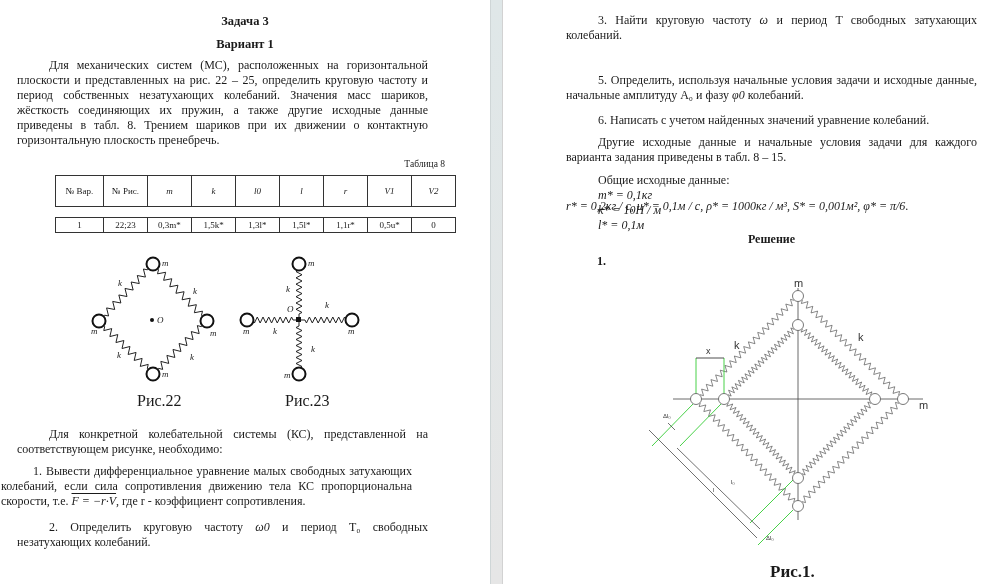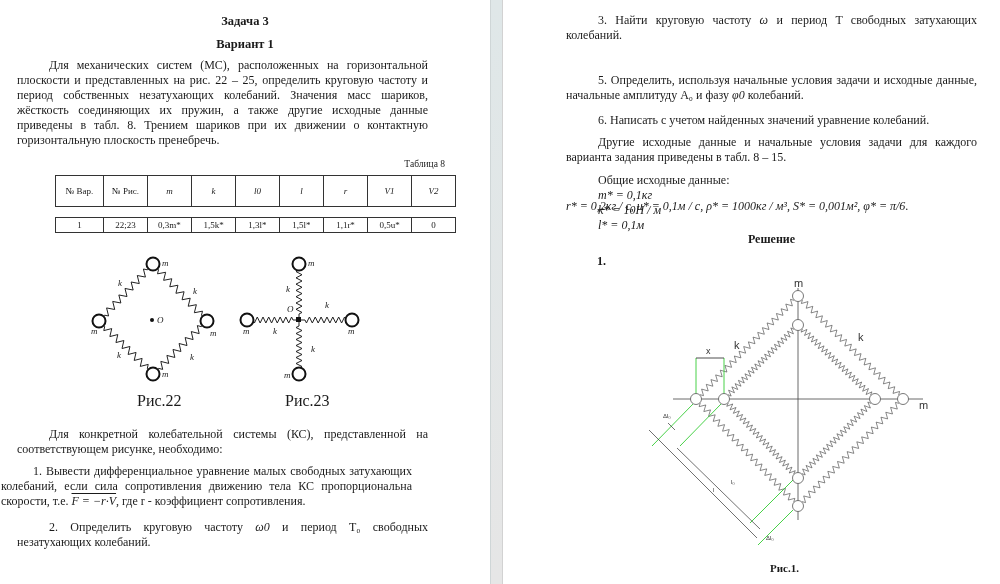--- a/index.html
+++ b/index.html
@@ -213,14 +213,14 @@
     <circle cx="222" cy="129" r="5.5" fill="#fff" stroke="#555" stroke-width="0.8"></circle>
     <circle cx="250" cy="129" r="5.5" fill="#fff" stroke="#555" stroke-width="0.8"></circle>
     <circle cx="145" cy="208" r="5.5" fill="#fff" stroke="#555" stroke-width="0.8"></circle>
     <circle cx="145" cy="236" r="5.5" fill="#fff" stroke="#555" stroke-width="0.8"></circle>
 
     <text class="cad" x="141" y="17">m</text>
     <text class="cad" x="266" y="139">m</text>
     <text class="cad" x="81" y="79">k</text>
     <text class="cad" x="205" y="71">k</text>
   </svg>
-  <div class="figcap" style="left:267px; top:562px; font-weight:bold; font-size:11px;">Рис.1.</div>
+  <div class="figcap" style="left:267px; top:562px; font-weight:bold; font-size:17px;">Рис.1.</div>
 </div>
 
 </body></html>

